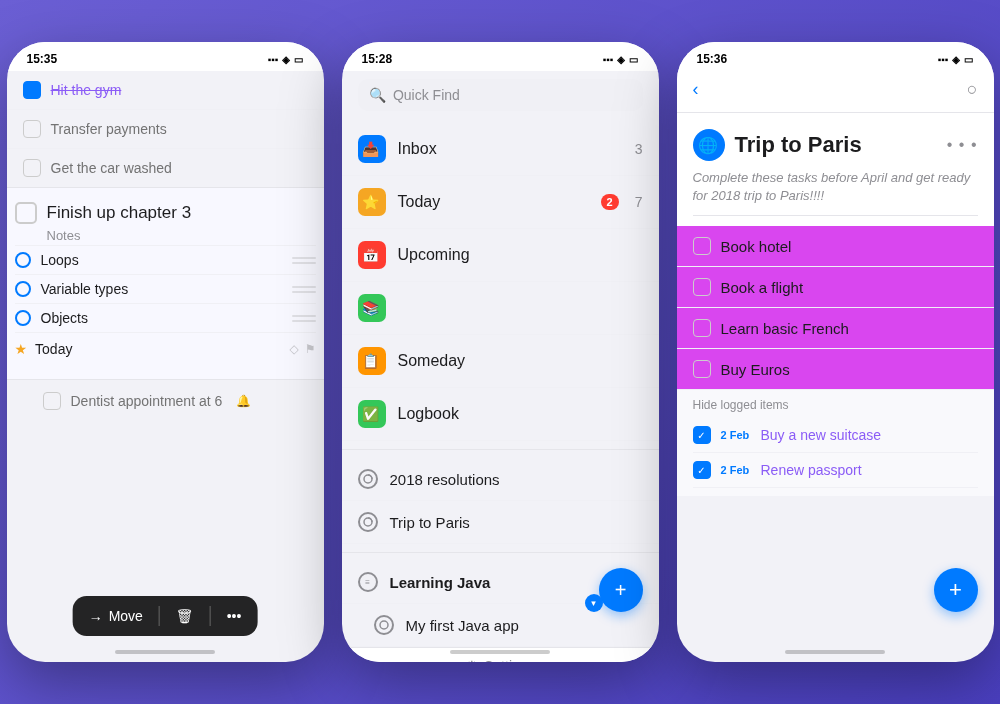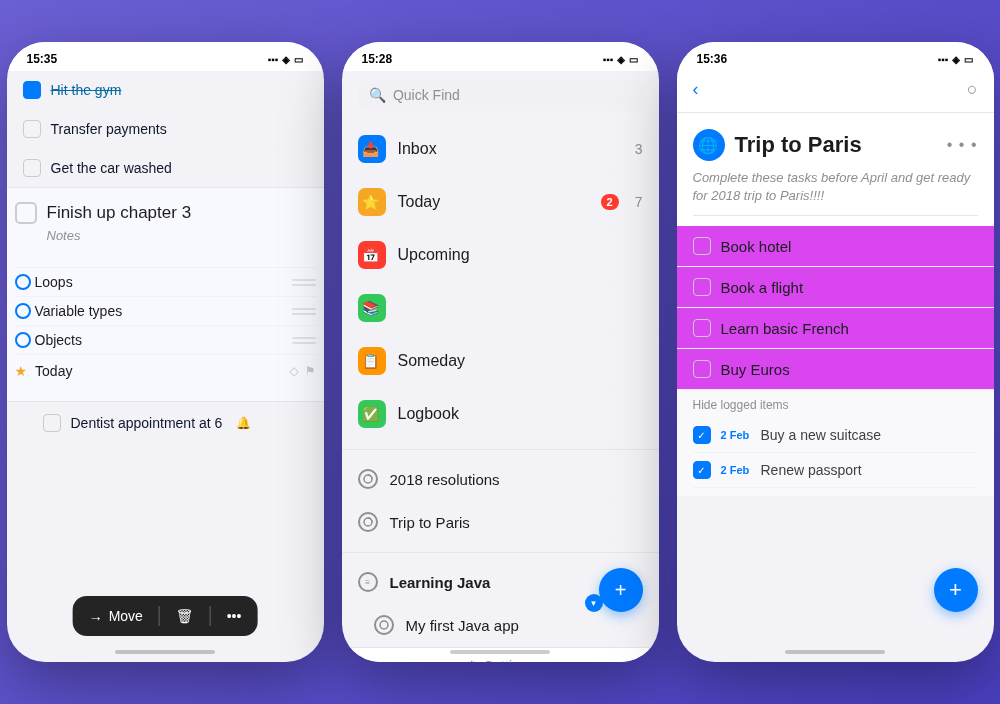--- a/index.html
+++ b/index.html
@@ -51,22 +51,22 @@
       border-bottom: 1px solid #f0f0f5;
     }
     .task-item:last-child { border-bottom: none; }
     .task-checkbox {
       width: 18px;
       height: 18px;
       border: 1.5px solid #ccc;
       border-radius: 4px;
       flex-shrink: 0;
     }
-    .task-text { font-size: 14px; color: #0f172a; }
-    .task-text.strikethrough { text-decoration: line-through; color: #0369a1; }
+    .task-text { font-size: 14px; color: #737373; }
+    .task-text.strikethrough { text-decoration: line-through; color: #8b5cf6; }
 
     .task-expanded {
       background: white;
       padding: 14px 8px;
       border-bottom: 1px solid #e5e5ea;
     }
     .task-expanded-title {
       display: flex;
       align-items: center;
       gap: 10px;
@@ -81,27 +81,26 @@
     }
     .task-expanded-title .big-title {
       font-size: 17px;
       font-weight: 500;
       color: #1c1c1e;
     }
     .task-notes {
       font-size: 13px;
       color: #8e8e93;
       margin-left: 32px;
-      margin-bottom: 24px;
-      font-style: italic;
+      margin-bottom: 2px;
     }
     .subtask-item {
       display: flex;
       align-items: center;
-      gap: 4px;
+      gap: 10px;
       padding: 6px 0 6px 0;
       border-top: 1px solid #f0f0f5;
     }
     .subtask-circle {
       width: 16px;
       height: 16px;
       border: 2px solid #007aff;
       border-radius: 50%;
       flex-shrink: 0;
     }
@@ -357,21 +356,21 @@
       padding: 8px 0;
       gap: 10px;
       border-bottom: 1px solid #f0f0f5;
     }
     .logged-date {
       font-size: 11px;
       color: #007aff;
       font-weight: 600;
       min-width: 30px;
     }
-    .logged-text { font-size: 14px; color: #404040; }
+    .logged-text { font-size: 14px; color: #8b5cf6; }
 
     .phone3-fab {
       position: absolute;
       bottom: 50px;
       right: 16px;
       width: 44px;
       height: 44px;
       background: #007aff;
       border-radius: 50%;
       display: flex;

